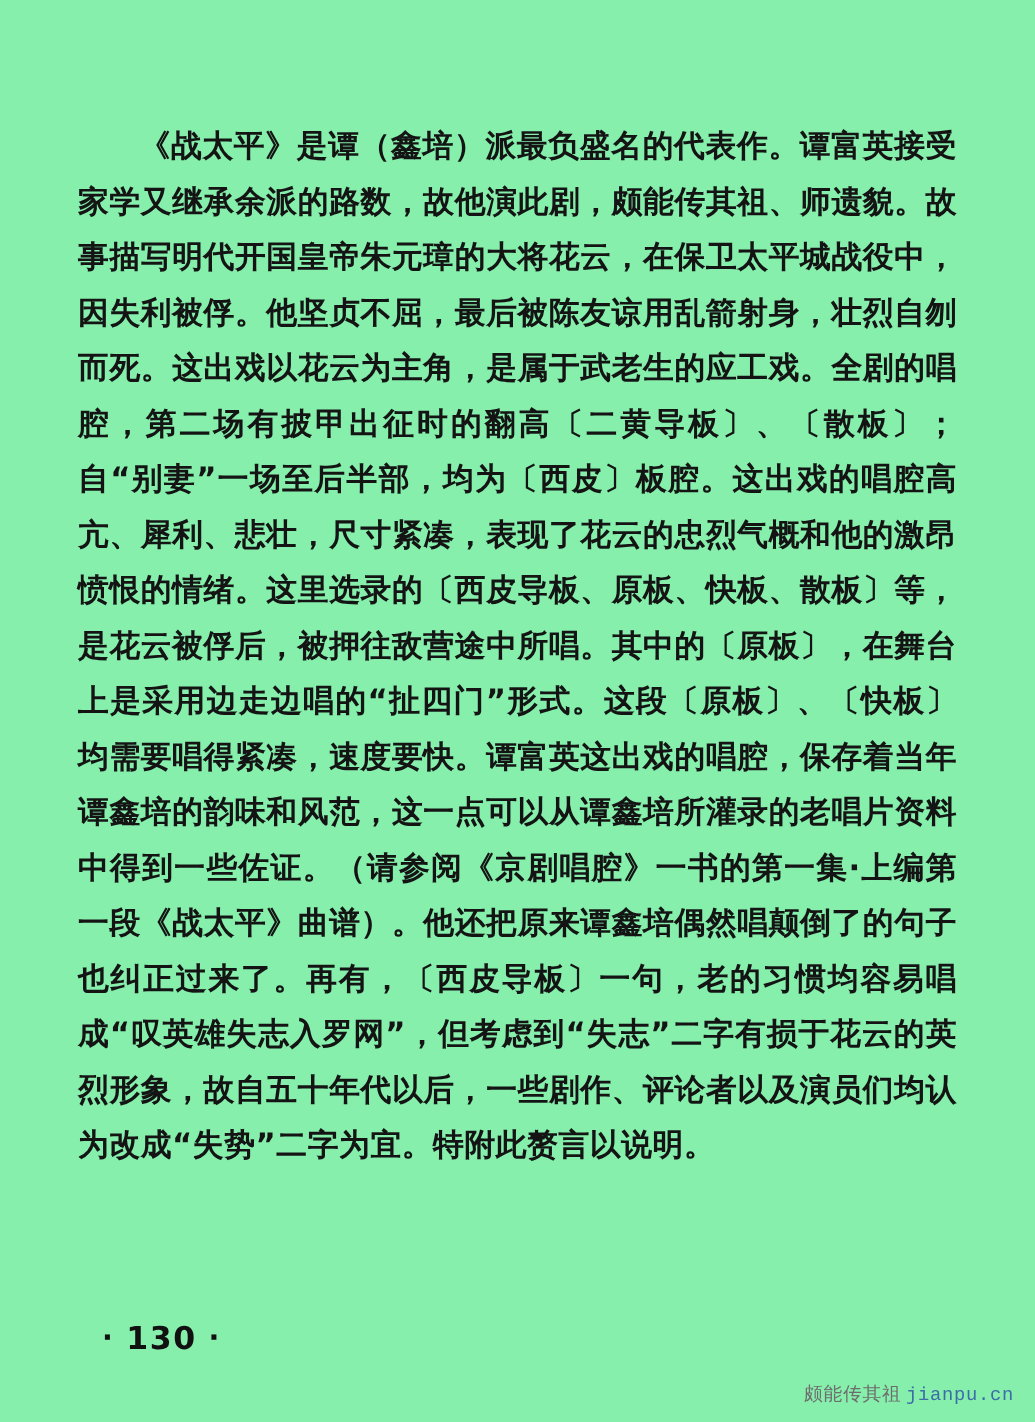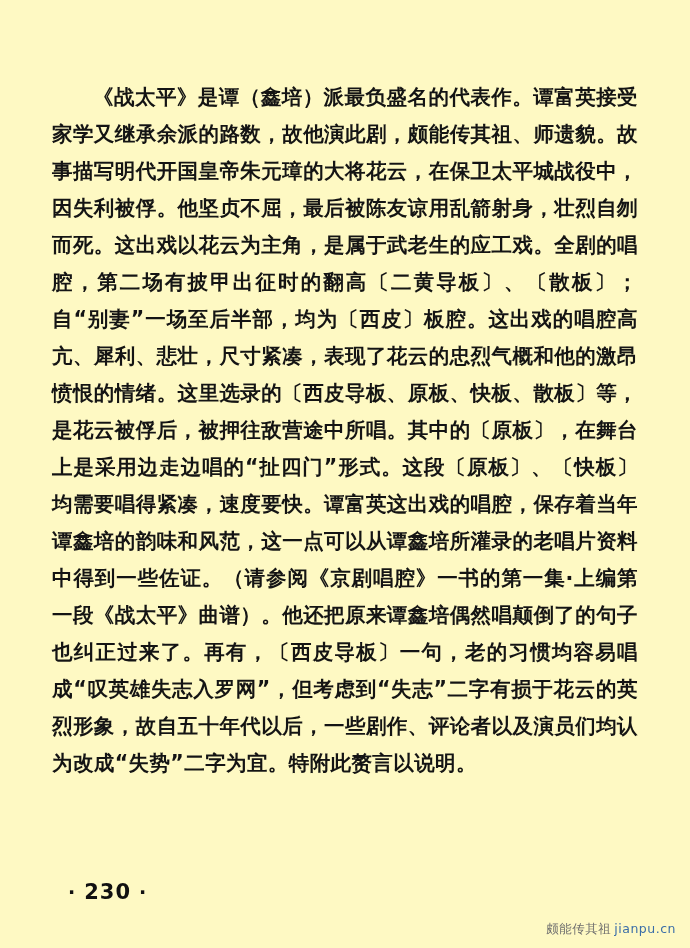--- a/index.html
+++ b/index.html
@@ -4,21 +4,21 @@
 <style>
   html, body {
     margin: 0;
     padding: 0;
     background: #ffffff;
   }
   .page {
     position: relative;
     width: 690px;
     height: 948px;
-    background: #fef9c3;
+    background: #86efac;
     overflow: hidden;
     font-family: "DejaVu Sans", sans-serif;
   }
   .page-inner {
     position: absolute;
     left: 52px;
     top: 58px;
     width: 586px;
     height: 830px;
   }
@@ -60,32 +60,33 @@
     right: 14px;
     bottom: 10px;
     font-family: "DejaVu Sans", sans-serif;
     font-size: 12.5px;
     color: #6d6d6d;
     letter-spacing: 0.5px;
   }
   .watermark .wm-site {
     color: #3b6ea8;
     padding-left: 3px;
+    font-family: Liberation Mono, monospace;
   }
 </style>
 </head>
 <body>
 
 <div class="page">
 
   <div class="page-inner">
     <p class="body-text">《战太平》是谭（鑫培）派最负盛名的代表作。谭富英接受家学又继承余派的路数，故他演此剧，颇能传其祖、师遗貌。故事描写明代开国皇帝朱元璋的大将花云，在保卫太平城战役中，因失利被俘。他坚贞不屈，最后被陈友谅用乱箭射身，壮烈自刎而死。这出戏以花云为主角，是属于武老生的应工戏。全剧的唱腔，第二场有披甲出征时的翻高〔二黄导板〕、〔散板〕；自“别妻”一场至后半部，均为〔西皮〕板腔。这出戏的唱腔高亢、犀利、悲壮，尺寸紧凑，表现了花云的忠烈气概和他的激昂愤恨的情绪。这里选录的〔西皮导板、原板、快板、散板〕等，是花云被俘后，被押往敌营途中所唱。其中的〔原板〕，在舞台上是采用边走边唱的“扯四门”形式。这段〔原板〕、〔快板〕均需要唱得紧凑，速度要快。谭富英这出戏的唱腔，保存着当年谭鑫培的韵味和风范，这一点可以从谭鑫培所灌录的老唱片资料中得到一些佐证。（请参阅《京剧唱腔》一书的第一集·上编第一段《战太平》曲谱）。他还把原来谭鑫培偶然唱颠倒了的句子也纠正过来了。再有，〔西皮导板〕一句，老的习惯均容易唱成“叹英雄失志入罗网”，但考虑到“失志”二字有损于花云的英烈形象，故自五十年代以后，一些剧作、评论者以及演员们均认为改成“失势”二字为宜。特附此赘言以说明。</p>
   </div>
 
   <div class="folio">
-    <span class="dot">·</span><span class="num">230</span><span class="dot">·</span>
+    <span class="dot">·</span><span class="num">130</span><span class="dot">·</span>
   </div>
 
   <div class="watermark">
     <span>颇能传其祖</span><span class="wm-site">jianpu.cn</span>
   </div>
 
 </div>
 
 </body></html>

